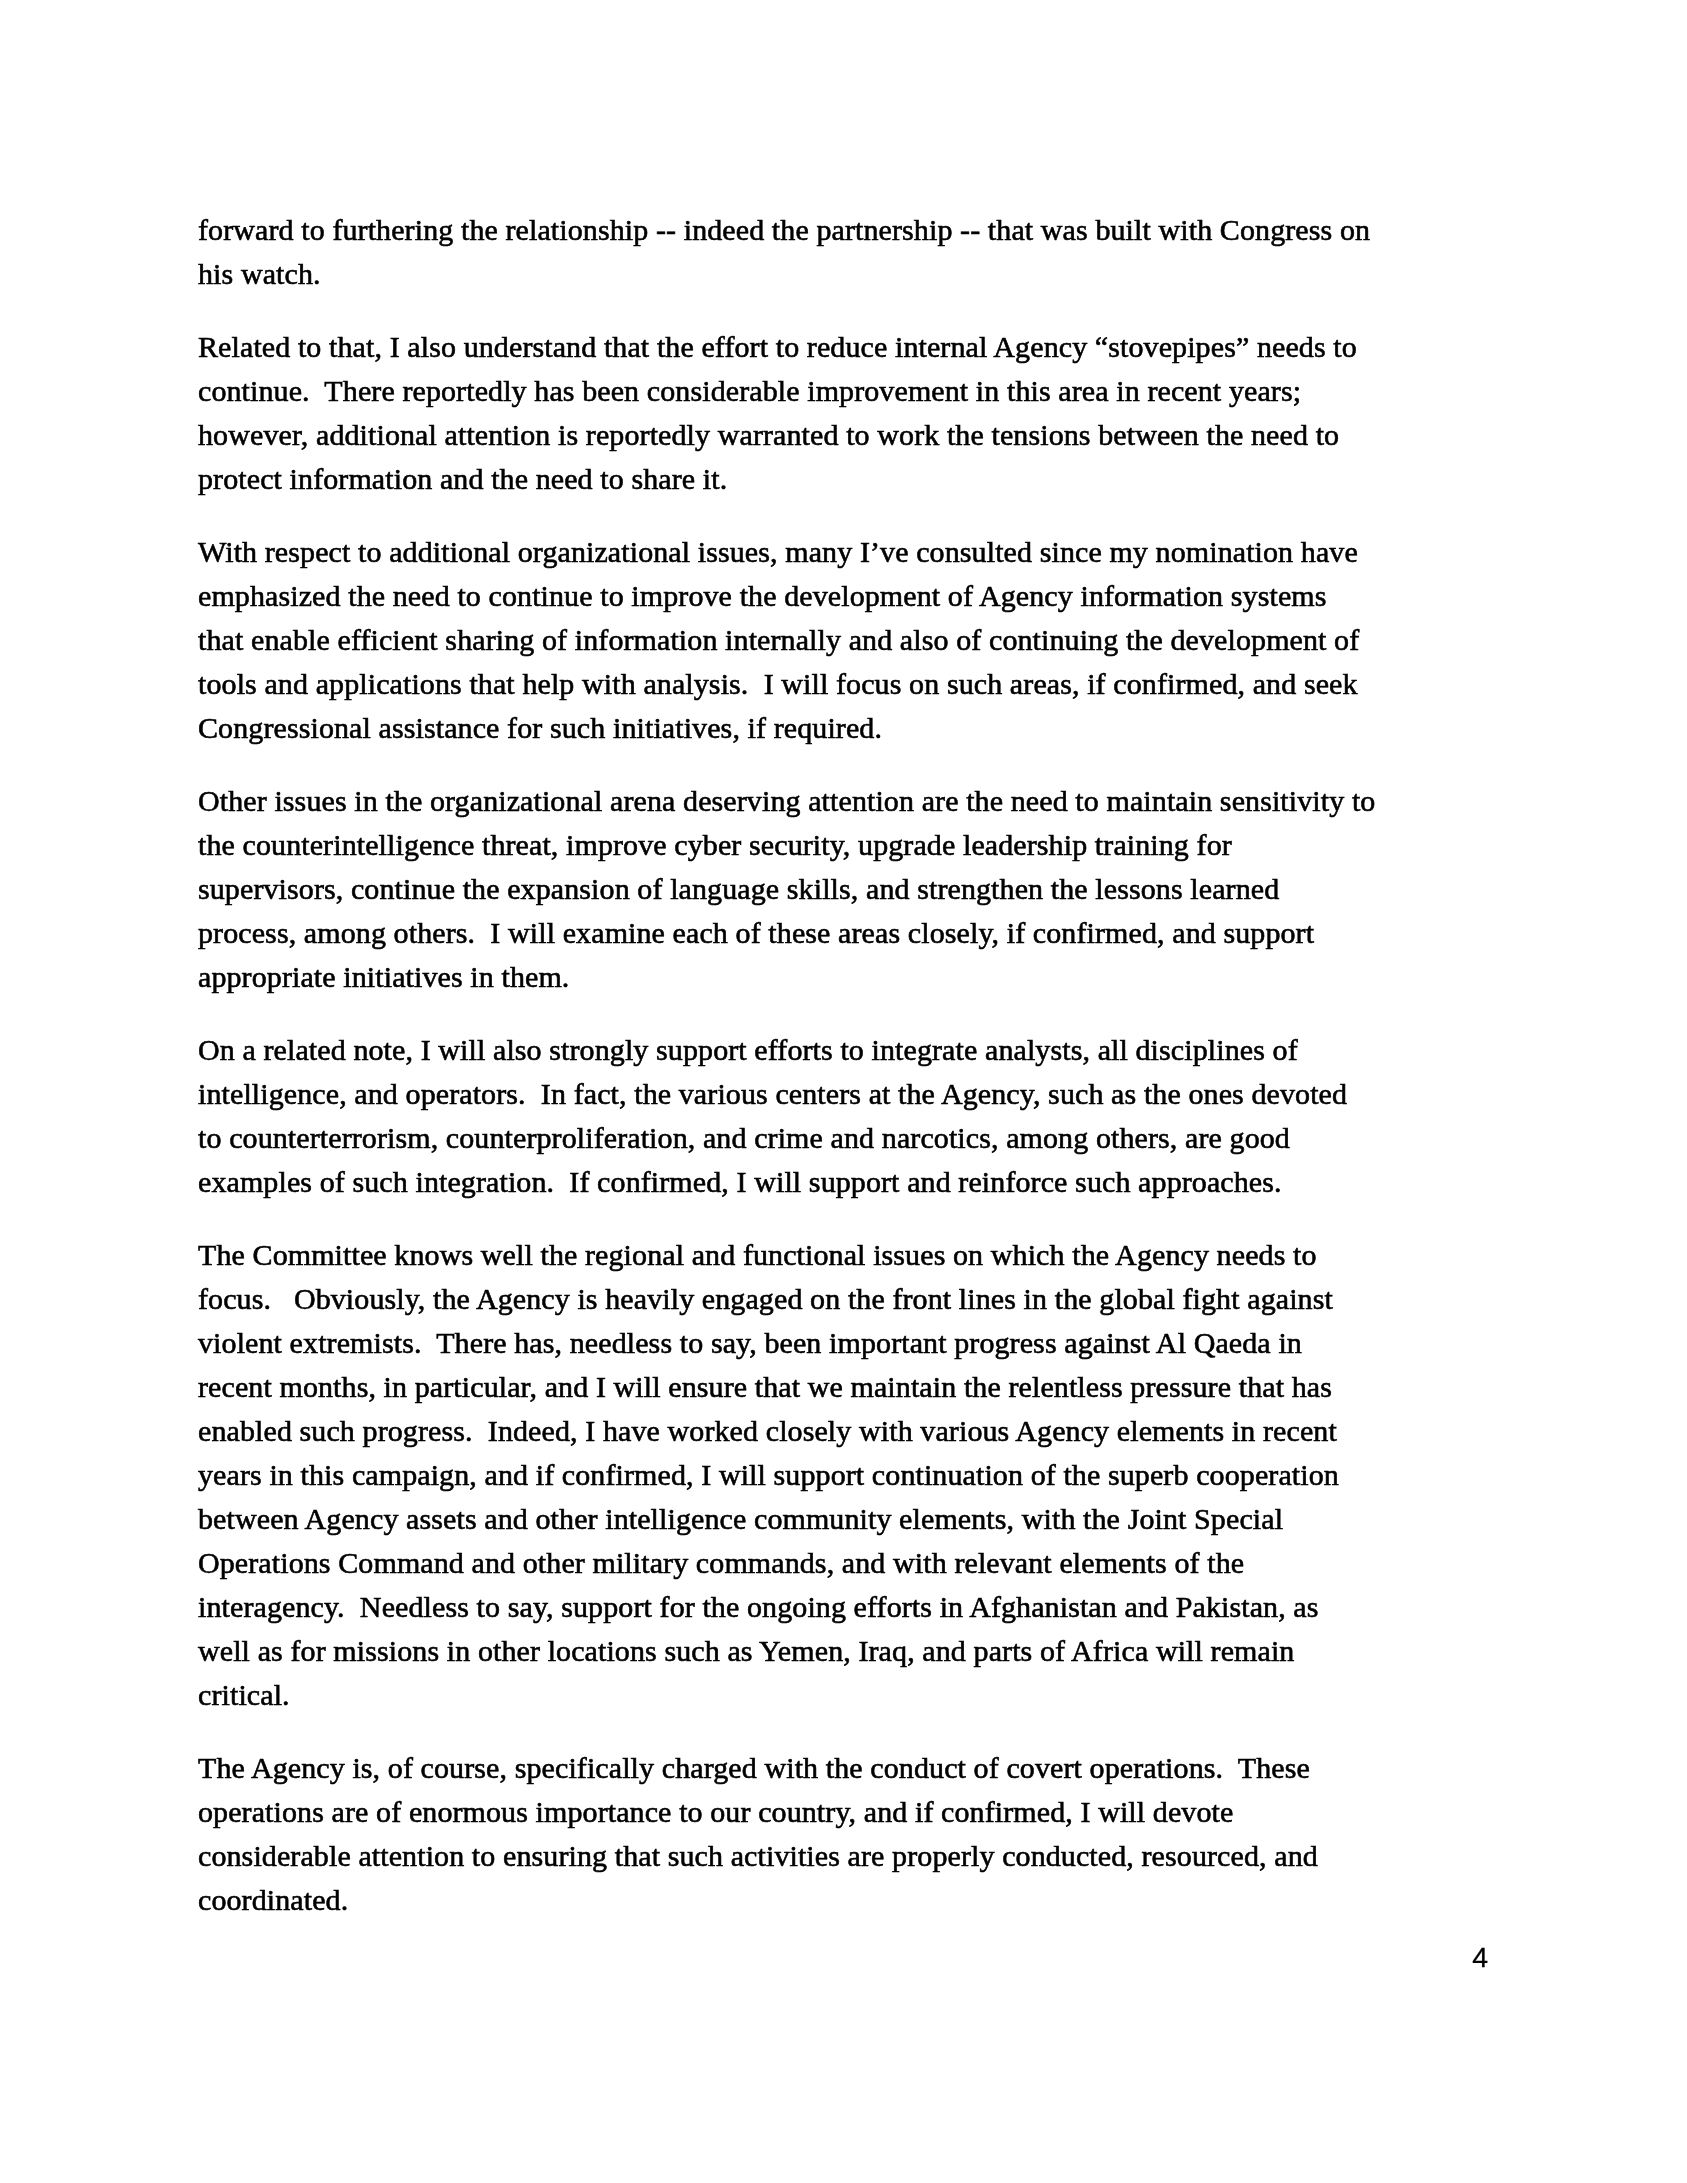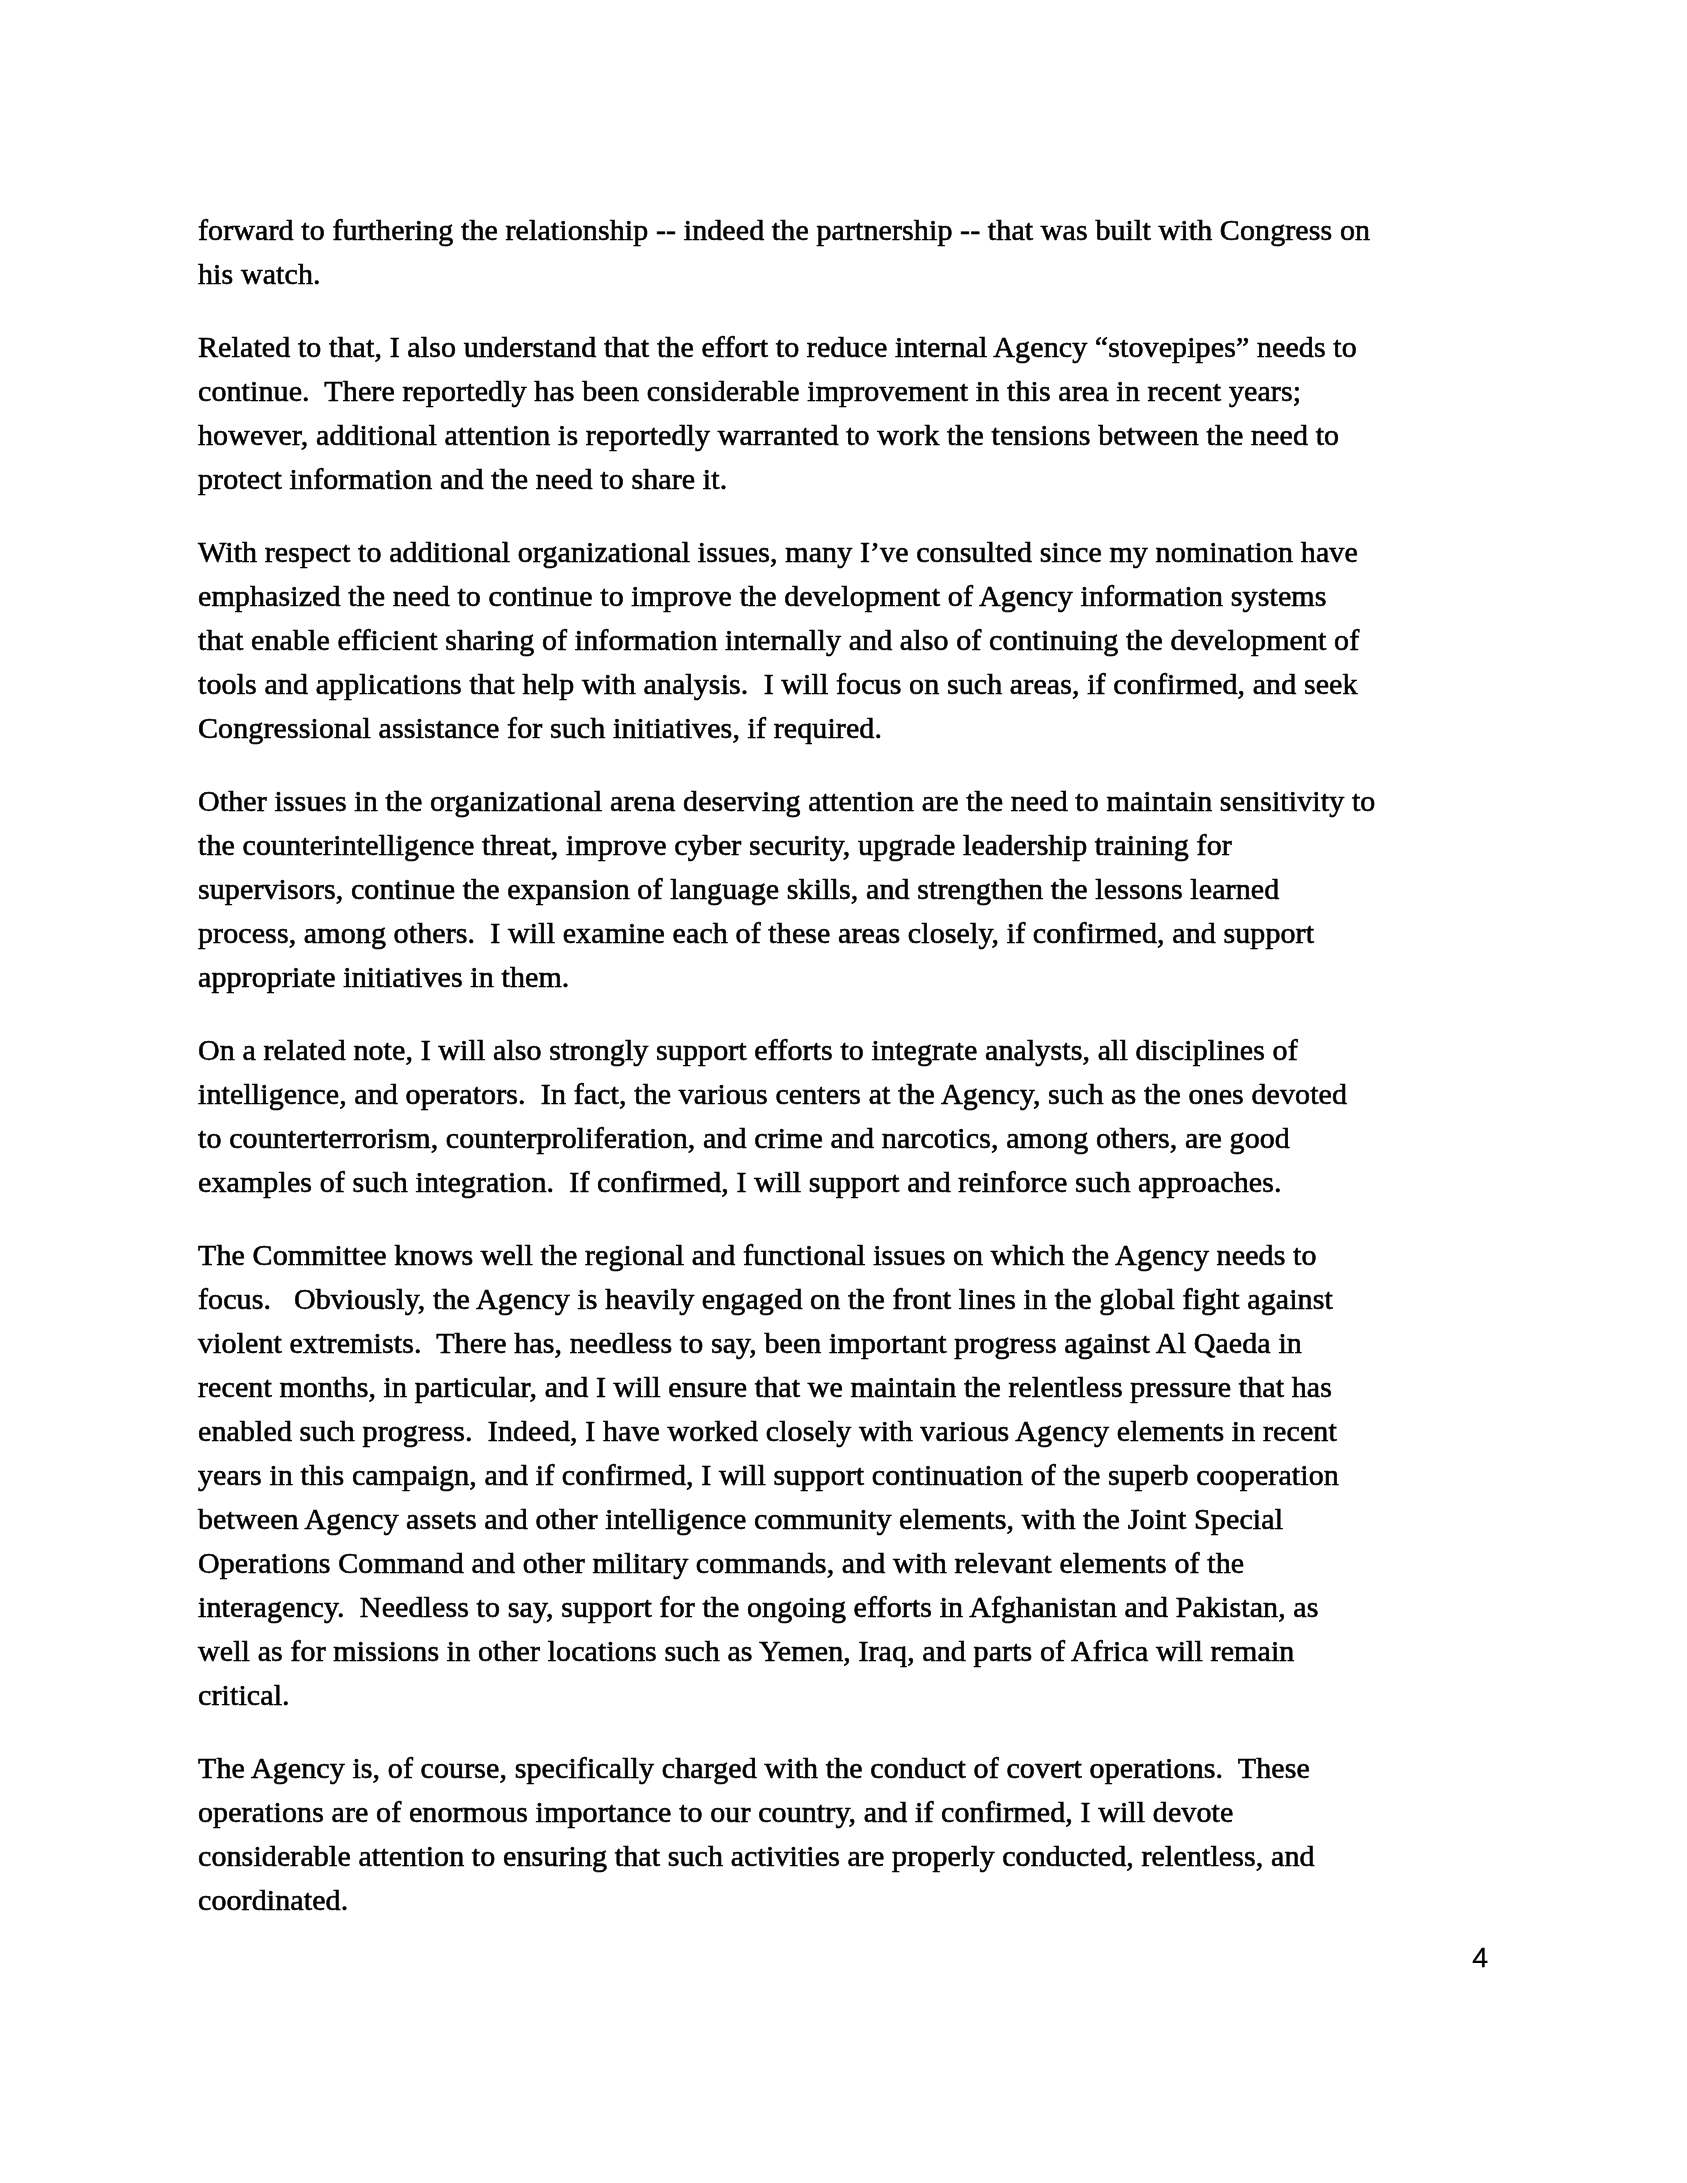--- a/index.html
+++ b/index.html
@@ -77,18 +77,18 @@
 recent months, in particular, and I will ensure that we maintain the relentless pressure that has
 enabled such progress.  Indeed, I have worked closely with various Agency elements in recent
 years in this campaign, and if confirmed, I will support continuation of the superb cooperation
 between Agency assets and other intelligence community elements, with the Joint Special
 Operations Command and other military commands, and with relevant elements of the
 interagency.  Needless to say, support for the ongoing efforts in Afghanistan and Pakistan, as
 well as for missions in other locations such as Yemen, Iraq, and parts of Africa will remain
 critical.</p>
     <p class="para">The Agency is, of course, specifically charged with the conduct of covert operations.  These
 operations are of enormous importance to our country, and if confirmed, I will devote
-considerable attention to ensuring that such activities are properly conducted, relentless, and
+considerable attention to ensuring that such activities are properly conducted, resourced, and
 coordinated.</p>
   </main>
   <footer class="page-number">4</footer>
 </div>
 
 
 </body></html>

